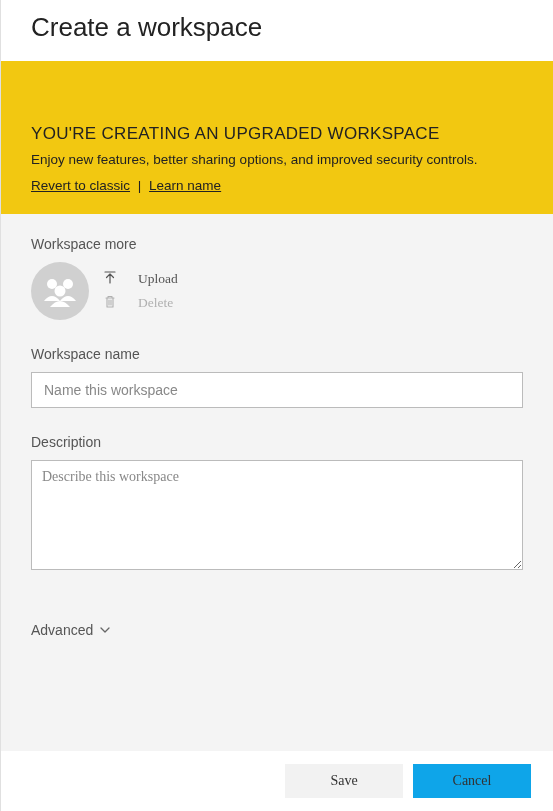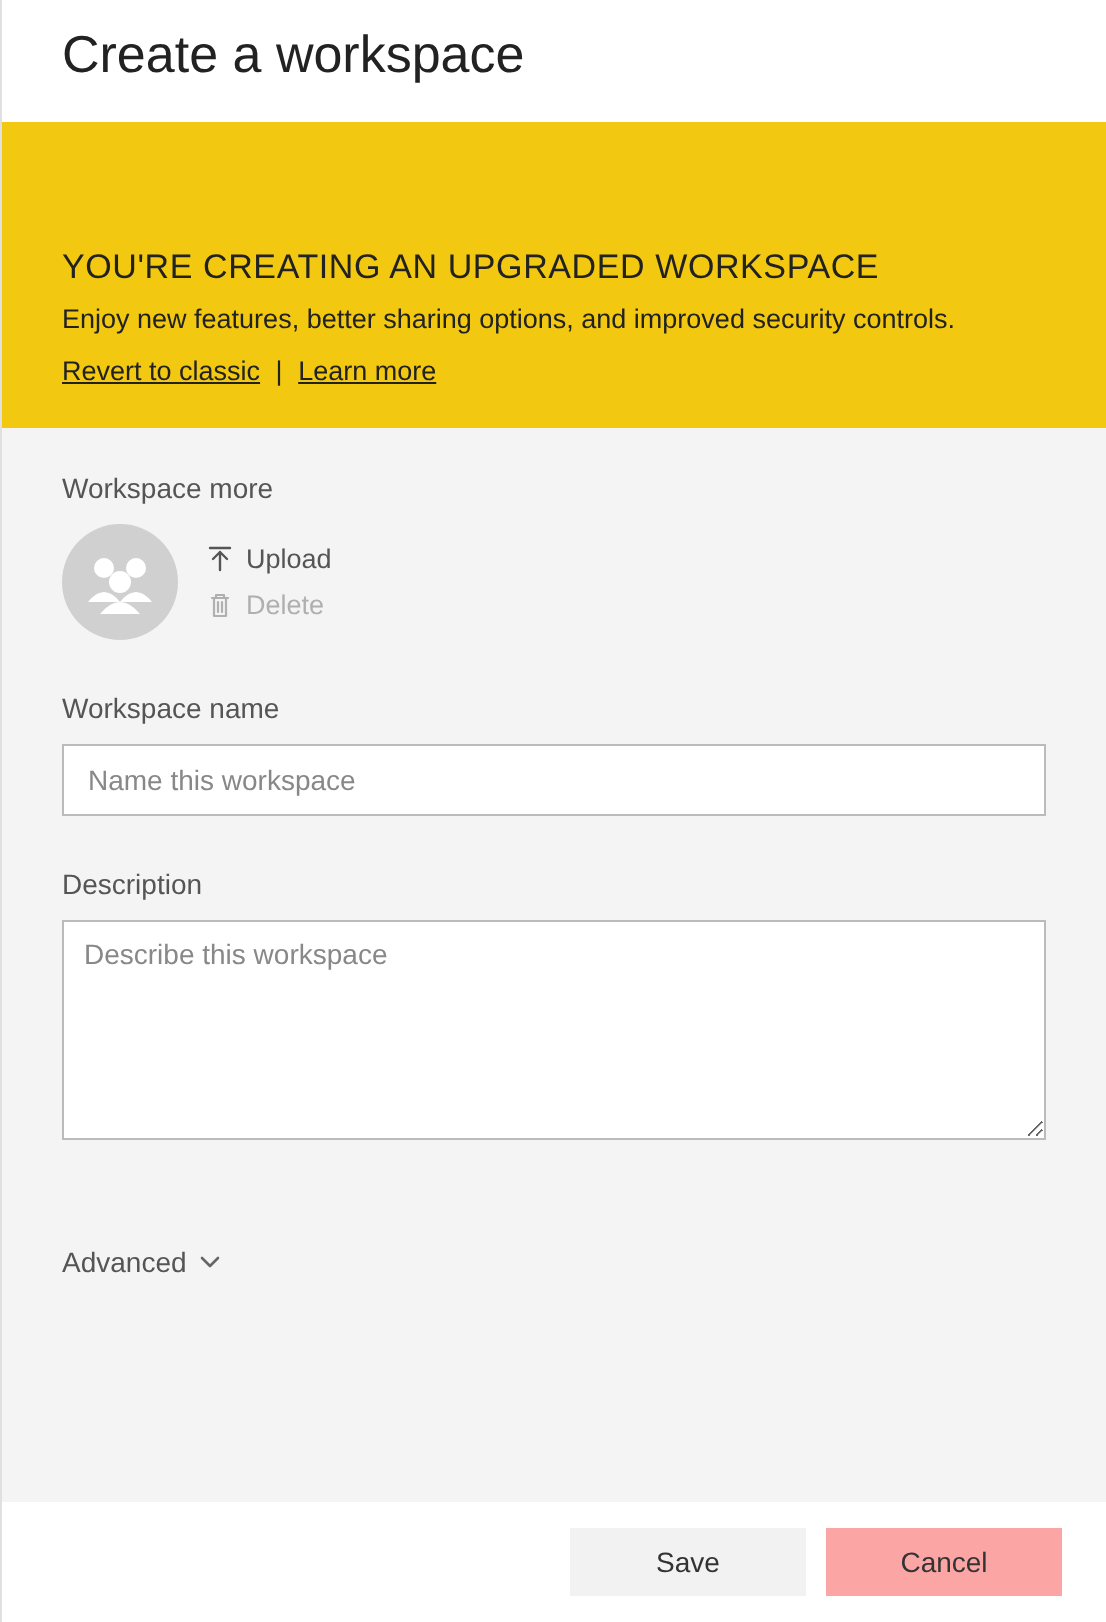--- a/index.html
+++ b/index.html
@@ -79,25 +79,26 @@
     justify-content: center;
   }
   .avatar svg { display:block; }
   .img-actions {
     display: flex;
     flex-direction: column;
     gap: 8px;
   }
   .img-action {
     display: flex;
-    align-items: flex-end;
-    gap: 6px;
+    align-items: flex-start;
+    gap: 21px;
     font-size: 13.5px;
     color: #555;
     cursor: pointer;
+    font-family: Liberation Serif, serif;
   }
   .img-action.disabled {
     color: #b0b0b0;
     cursor: default;
   }
   .img-action svg { flex-shrink:0; }
   .field-group {
     margin-bottom: 26px;
   }
   .text-input {
@@ -111,21 +112,21 @@
     color: #333;
   }
   .text-input::placeholder { color: #888; }
   .textarea {
     width: 100%;
     height: 110px;
     border: 1px solid #bbb;
     background: #fff;
     padding: 8px 10px;
     font-size: 14px;
-    font-family: Liberation Sans, sans-serif;
+    font-family: Liberation Serif, serif;
     color: #333;
     resize: both;
   }
   .textarea::placeholder { color: #888; }
   .settings-link {
     font-size: 13.5px;
     color: #222;
     text-decoration: underline;
     cursor: pointer;
     display: inline-block;
@@ -146,44 +147,44 @@
     justify-content: flex-end;
     align-items: center;
     padding: 0 22px;
     gap: 10px;
   }
   .btn {
     min-width: 118px;
     height: 34px;
     border: none;
     font-size: 14px;
-    font-family: Liberation Sans, sans-serif;
+    font-family: Liberation Serif, serif;
     cursor: pointer;
     text-align: center;
     color: #333;
   }
   .btn-save { background: #f2f2f2; }
-  .btn-cancel { background: #fca5a5; }
+  .btn-cancel { background: #0ea5e9; }
 </style>
 </head>
 <body>
 
 <div class="panel">
 
   <div class="header">
     <h1>Create a workspace</h1>
   </div>
 
   <div class="banner">
     <div class="banner-title">YOU'RE CREATING AN UPGRADED WORKSPACE</div>
     <div>Enjoy new features, better sharing options, and improved security controls.</div>
     <div class="banner-links">
       <a>Revert to classic</a>
       <span class="sep">|</span>
-      <a>Learn more</a>
+      <a>Learn name</a>
     </div>
   </div>
 
   <div class="content">
 
     <div class="section-label">Workspace more</div>
     <div class="img-row">
       <div class="avatar">
         <svg width="40" height="32" viewBox="0 0 40 32">
           <g fill="#ffffff">

